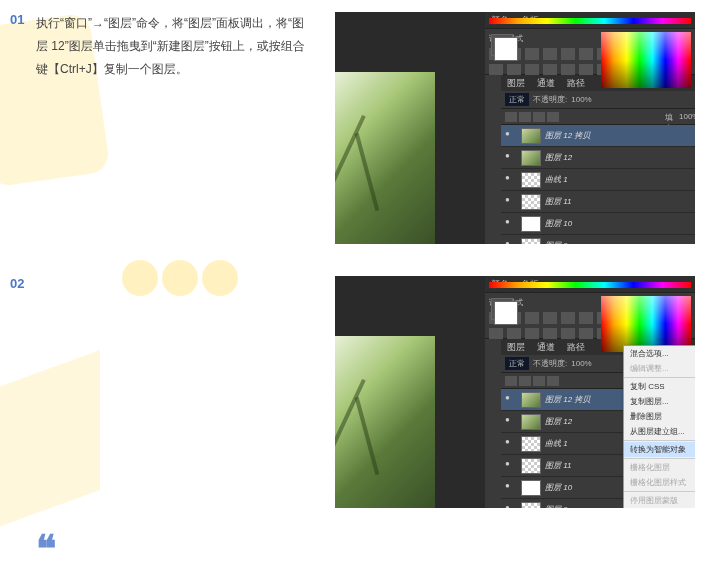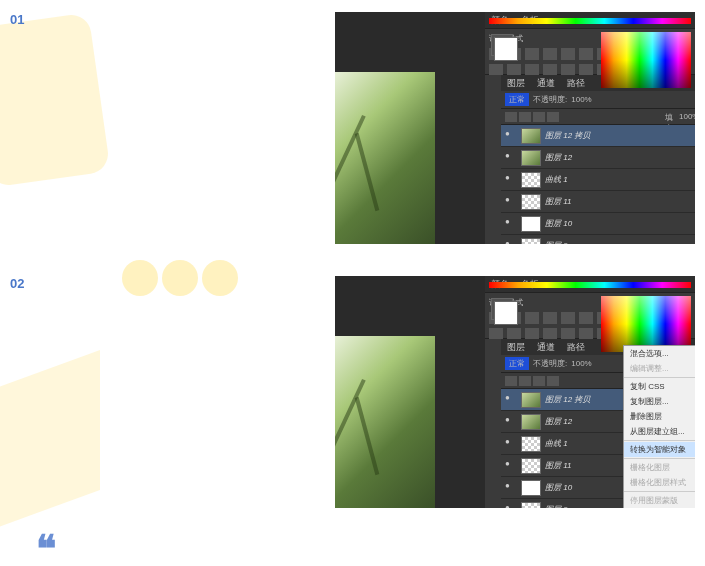--- a/index.html
+++ b/index.html
@@ -112,21 +112,21 @@
   .swatch-box::after { content:""; position:absolute; right:-6px; bottom:-6px; width:22px; height:22px; background:#fff; border:1px solid #666;}
   .hue-strip { position:absolute; left:4px; bottom:4px; right:4px; height:6px;
     background: linear-gradient(90deg, red,orange,yellow,lime,cyan,blue,magenta,red);}
   .mid-panel { height: 46px; background:#3a3a3a; border-bottom:1px solid #222; font-size:8px; color:#bbb; padding:4px;}
   .mid-panel .mini-row { display:flex; gap:4px; margin-top:4px;}
   .mid-panel .mini-row span { width:14px; height:12px; background:#555; display:inline-block;}
   .layers-panel { flex:1; background:#3a3a3a; display:flex; flex-direction:column;padding-left:16px;}
   .layers-header { height:16px; display:flex; font-size:9px; color:#ccc; background:#2f2f2f;}
   .layers-header span { padding:2px 6px;}
   .layers-ctrl { height:18px; font-size:8px; color:#bbb; display:flex; align-items:center; padding:0 4px; gap:4px; border-bottom:1px solid #222;}
-  .layers-ctrl .sel { background:#1d4ed8; padding:1px 4px;}
+  .layers-ctrl .sel { background:#0f172a; padding:1px 4px;}
   .layers-ctrl2 { height:16px; font-size:8px; color:#bbb; display:flex; align-items:center; padding:0 4px; gap:2px; border-bottom:1px solid #222;}
   .layers-ctrl2 span { width:12px; height:10px; background:#555; display:inline-block;}
   .layer-list { flex:1; overflow:hidden;font-style:italic;}
   .layer-row { height:22px; display:flex; align-items:center; font-size:8px; color:#ddd; border-bottom:1px solid #2a2a2a; padding:0 4px;}
   .layer-row.sel { background:#5577aa; background:#445b7a;}
   .layer-row .eye { width:12px; height:12px; margin-right:4px; position:relative;}
   .layer-row .eye::before { content:"●"; color:#ccc; font-size:8px; position:absolute; left:0; top:-1px;}
   .layer-row .thumb { width:20px; height:16px; background:#888; margin-right:4px; border:1px solid #666;}
   .layer-row .thumb.photo-t { background: linear-gradient(135deg,#c8d8a0,#5a7a3a);}
   .layer-row .thumb.checker {
@@ -170,20 +170,21 @@
 </style>
 </head>
 <body>
 
 <div class="bg-blob-1"></div>
 <div class="bg-blob-2"><span></span><span></span><span></span></div>
 <div class="bg-blob-3"></div>
 
 <div class="step step-1">
   <div class="step-num">01</div>
+  <div class="step-text">执行“窗口”→“图层”命令，将“图层”面板调出，将“图层 12”图层单击拖曳到“新建图层”按钮上，或按组合键【Ctrl+J】复制一个图层。</div>
   <div class="screenshot">
     <div class="photo"></div>
     <div class="panel-col">
       <div class="tabs-top">
         <span>颜色</span>
         <span>色板</span>
       </div>
       <div class="swatch-panel">
         <div class="swatch-box"></div>
         <div class="color-picker"></div>

